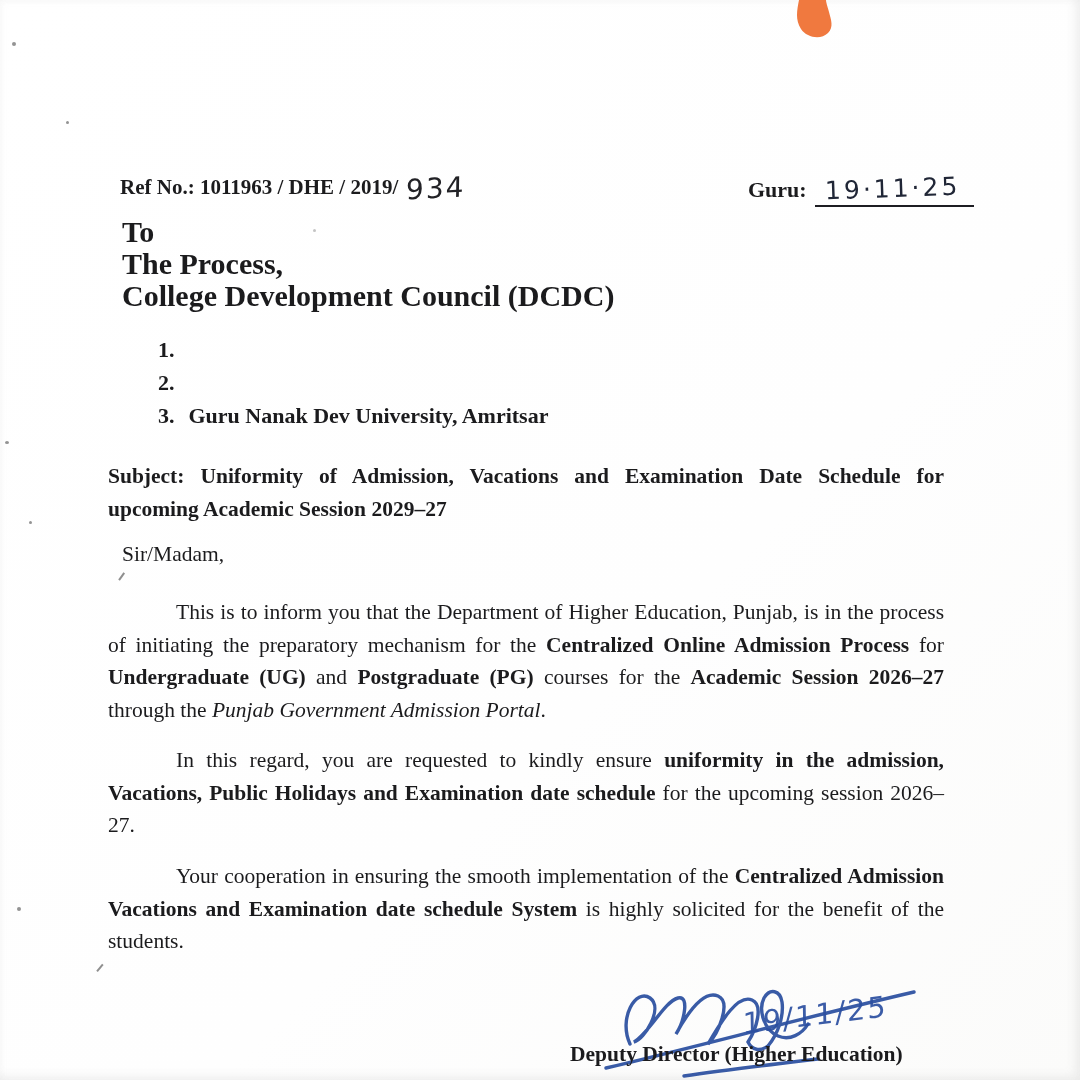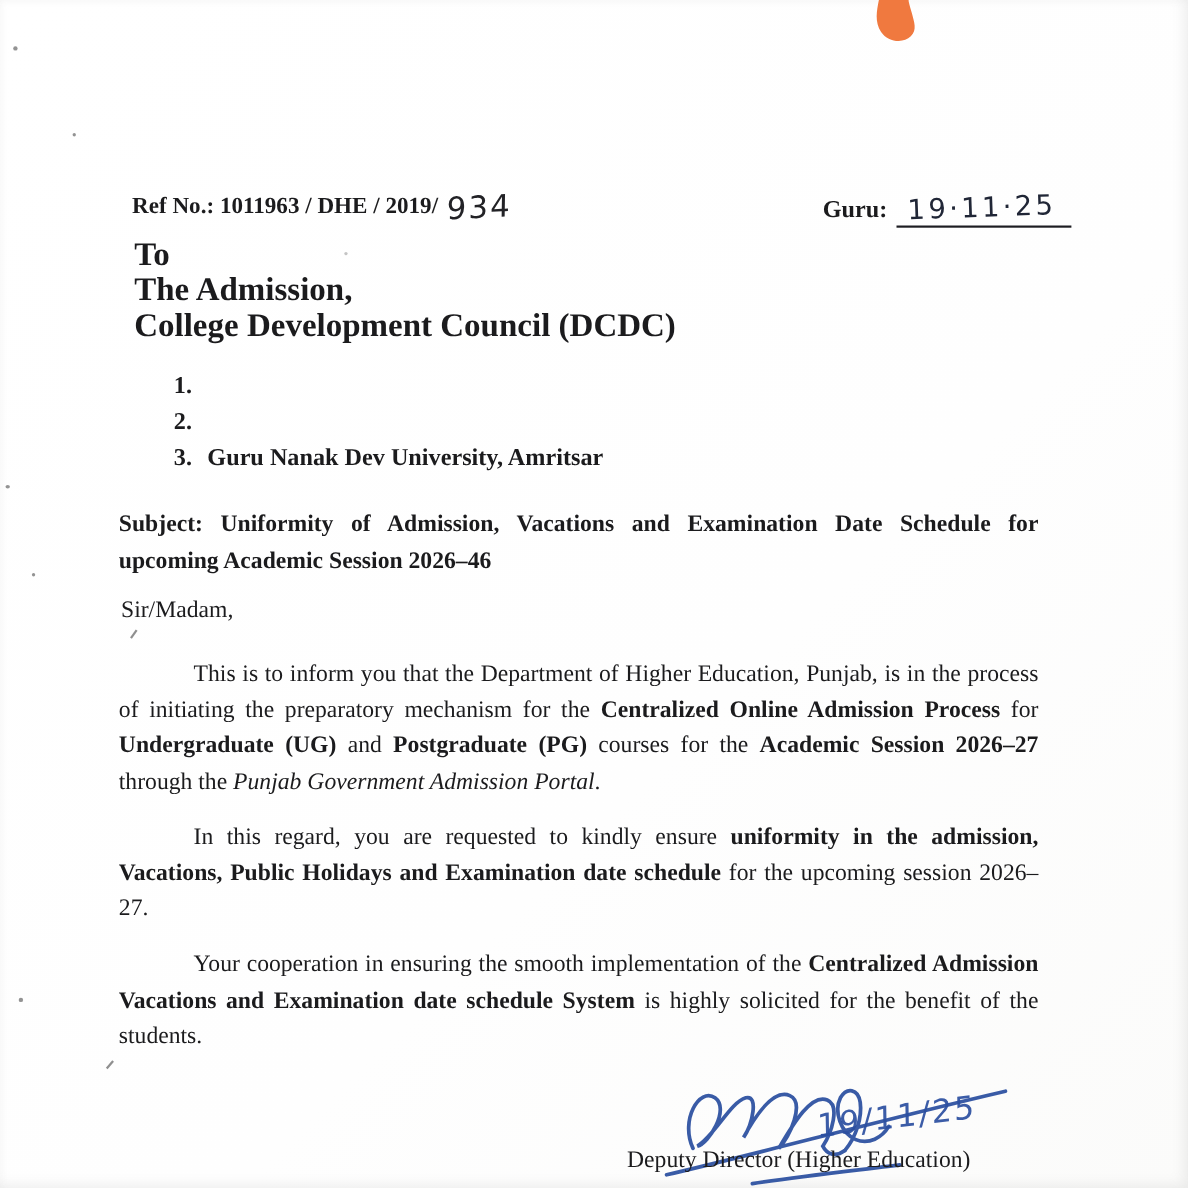--- a/index.html
+++ b/index.html
@@ -55,35 +55,35 @@
     position:absolute;top:333px;left:158px;
     font-weight:bold;font-size:22px;line-height:33px;
   }
   .uni-item{display:flex;gap:14px;}
   .subject{
     position:absolute;top:460px;left:108px;width:836px;
     font-weight:bold;font-size:21.5px;line-height:33px;
     text-align:justify;
   }
   .salutation{
-    position:absolute;top:542px;left:110px;
+    position:absolute;top:542px;left:122px;
     font-size:21.5px;
   }
   .para{
     position:absolute;left:108px;width:836px;
     font-size:21.5px;line-height:32.5px;
     text-align:justify;text-indent:68px;
   }
   .p1{top:596px;}
   .p2{top:744px;}
   .p3{top:860px;}
   .sig-block{position:absolute;left:0;top:960px;width:1080px;height:120px;}
   .sig-title{
     position:absolute;left:570px;top:82px;
-    font-size:21.5px;white-space:nowrap;
+    font-size:21.5px;white-space:nowrap;font-weight:bold;
   }
   .sig-svg{position:absolute;left:592px;top:12px;}
   .sig-date{
     position:absolute;left:742px;top:38px;
     font-family:"DejaVu Sans", sans-serif;
     color:#2b4fa0;font-size:29px;font-weight:500;
     transform:rotate(-7deg) skewX(-6deg);
     letter-spacing:2px;opacity:.92;
   }
   .sticker{position:absolute;left:793px;top:0;}
@@ -123,38 +123,38 @@
   <div class="ref-line">
     <span>Ref No.: 1011963 / DHE / 2019/</span><span class="hand ref-num">934</span>
   </div>
 
   <div class="date-line">
     <span>Guru:</span><span class="date-hand-wrap"><span class="hand date-hand">19·11·25</span></span>
   </div>
 
   <div class="to-block">
     <div>To</div>
-    <div>The Admission,</div>
+    <div>The Process,</div>
     <div>College Development Council (DCDC)</div>
   </div>
 
   <div class="uni-list">
     <div class="uni-item">
       <span>1.</span>
     </div>
     <div class="uni-item">
       <span>2.</span>
     </div>
     <div class="uni-item">
       <span>3.</span>
       <span>Guru Nanak Dev University, Amritsar</span>
     </div>
   </div>
 
-  <div class="subject">Subject: Uniformity of Admission, Vacations and Examination Date Schedule for upcoming Academic Session 2026–46</div>
+  <div class="subject">Subject: Uniformity of Admission, Vacations and Examination Date Schedule for upcoming Academic Session 2029–27</div>
 
   <div class="salutation">Sir/Madam,</div>
 
   <div class="para p1"><span>This is to inform you that the Department of Higher Education, Punjab, is in the process of initiating the preparatory mechanism for the </span><span style="font-weight: bold;">Centralized Online Admission Process</span><span> for </span><span style="font-weight: bold;">Undergraduate (UG)</span><span> and </span><span style="font-weight: bold;">Postgraduate (PG)</span><span> courses for the </span><span style="font-weight: bold;">Academic Session 2026–27</span><span> through the </span><span style="font-style: italic;">Punjab Government Admission Portal</span><span>.</span></div>
   <div class="para p2"><span>In this regard, you are requested to kindly ensure </span><span style="font-weight: bold;">uniformity in the admission, Vacations, Public Holidays and Examination date schedule</span><span> for the upcoming session 2026–27.</span></div>
   <div class="para p3"><span>Your cooperation in ensuring the smooth implementation of the </span><span style="font-weight: bold;">Centralized Admission Vacations and Examination date schedule System</span><span> is highly solicited for the benefit of the students.</span></div>
 
   <div class="sig-block">
     <svg class="sig-svg" width="340" height="108" viewBox="0 0 340 108">
       <g fill="none" stroke="#2b4fa0" stroke-width="3.4" stroke-linecap="round" opacity="0.93">

